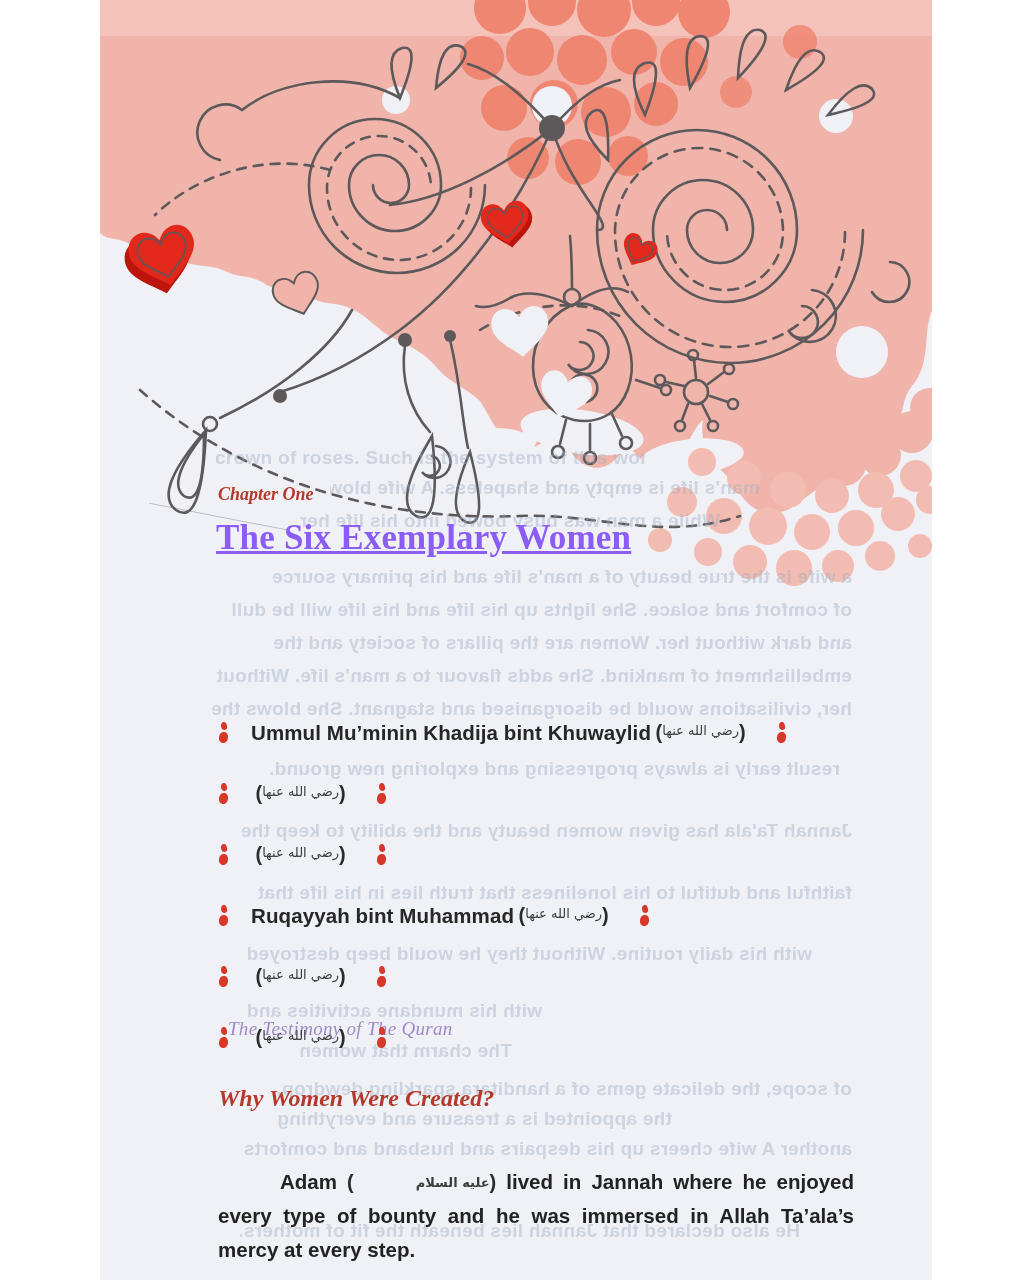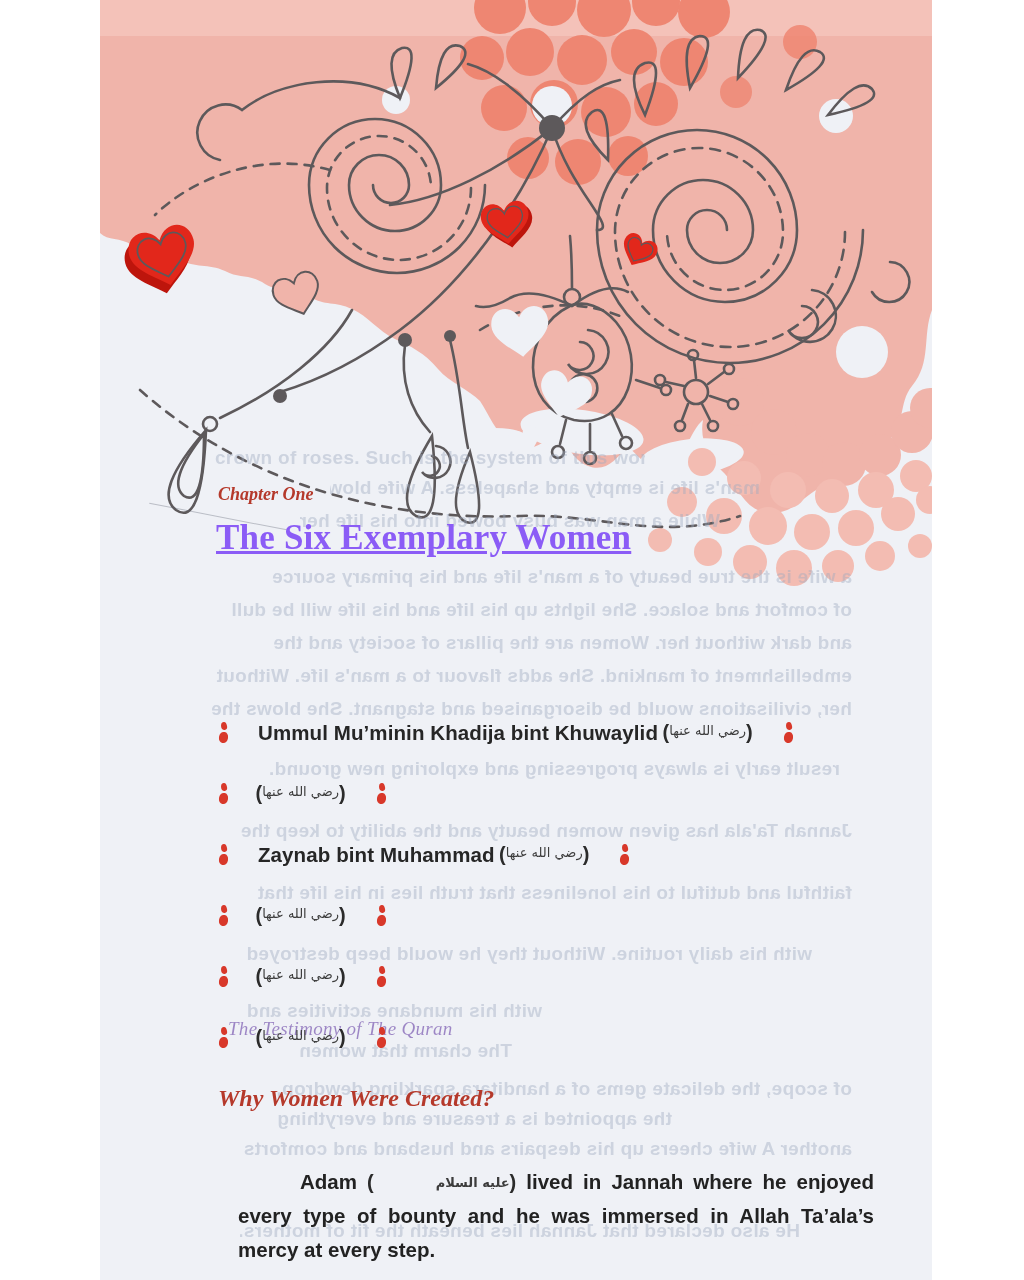--- a/index.html
+++ b/index.html
@@ -35,35 +35,35 @@
   .gl16{top:1108px;left:212px;width:460px;}
   .gl17{top:1138px;left:212px;width:640px;}
   .gl18{top:1220px;left:240px;width:560px;}
   
   .chapter{position:absolute;left:218px;top:484px;font-family:"Liberation Serif",serif;
            font-style:italic;font-weight:700;font-size:18px;color:#b5392b;}
   .title{position:absolute;left:216px;top:518px;font-family:"Liberation Serif",serif;
          font-weight:600;font-size:35px;color:#8b5cf6;letter-spacing:.2px;text-decoration:underline;}
   .list{position:absolute;left:218px;top:719px;width:660px;}
   .row{height:27px;margin-bottom:34px;display:flex;align-items:center;}
-  .nm{font-size:20.5px;font-weight:700;color:#262626;letter-spacing:.1px;margin-left:7px;}
+  .nm{font-size:20.5px;font-weight:700;color:#262626;letter-spacing:.1px;}
   .paren{font-size:20px;font-weight:700;color:#2b2b2b;}
   .ar{font-family:"DejaVu Sans",sans-serif;font-size:13px;color:#3c3c3c;line-height:1;
       display:inline-block;transform:translateY(-2px);letter-spacing:-1px;filter:blur(.2px);}
   .bullet,.endmark{position:relative;width:11px;height:23px;flex:0 0 11px;display:inline-block;}
   .bullet{margin-right:22px;}
   .endmark{margin-left:30px;}
   .bullet::before,.endmark::before{content:"";position:absolute;top:1px;left:3px;width:6px;height:8px;
       background:#d8382a;border-radius:55% 45% 50% 50%/60% 60% 40% 40%;transform:rotate(-10deg);}
   .bullet::after,.endmark::after{content:"";position:absolute;bottom:1px;left:1px;width:9px;height:11px;
       background:#d8382a;border-radius:46%;transform:rotate(9deg);}
   .why{position:absolute;left:218px;top:1085px;font-family:"Liberation Serif",serif;
        font-style:italic;font-weight:700;font-size:24px;color:#b5392b;}
   .para{position:absolute;left:218px;top:1144px;width:636px;font-size:20.5px;font-weight:700;
-        color:#222;line-height:34px;text-align:justify;text-indent:62px;margin-left:20px;}
+        color:#222;line-height:34px;text-align:justify;text-indent:62px;}
   .para .ar{font-size:13px;}
 </style>
 </head>
 <body>
 
 <div class="paper"></div>
 
 <svg class="decor" viewBox="0 0 832 600" xmlns="http://www.w3.org/2000/svg">
 
   <g>
@@ -294,32 +294,32 @@
     <span class="endmark"></span>
   </div>
   <div class="row">
     <span class="bullet"></span>
     &nbsp;
     <span class="paren">(</span><span class="ar">رضي الله عنها</span><span class="paren">)</span>
     <span class="endmark"></span>
   </div>
   <div class="row">
     <span class="bullet"></span>
-    <span class="nm">Zaynab bint Muhammad</span>&nbsp;
-    <span class="paren">(</span><span class="ar">رضي الله عنها</span><span class="paren">)</span>
-    <span class="endmark"></span>
-  </div>
-  <div class="row">
-    <span class="bullet"></span>
     &nbsp;
     <span class="paren">(</span><span class="ar">رضي الله عنها</span><span class="paren">)</span>
     <span class="endmark"></span>
   </div>
   <div class="row">
     <span class="bullet"></span>
+    <span class="nm">Ruqayyah bint Muhammad</span>&nbsp;
+    <span class="paren">(</span><span class="ar">رضي الله عنها</span><span class="paren">)</span>
+    <span class="endmark"></span>
+  </div>
+  <div class="row">
+    <span class="bullet"></span>
     &nbsp;
     <span class="paren">(</span><span class="ar">رضي الله عنها</span><span class="paren">)</span>
     <span class="endmark"></span>
   </div>
   <div class="row">
     <span class="bullet"></span>
     &nbsp;
     <span class="paren">(</span><span class="ar">رضي الله عنها</span><span class="paren">)</span>
     <span class="endmark"></span>
   </div>

